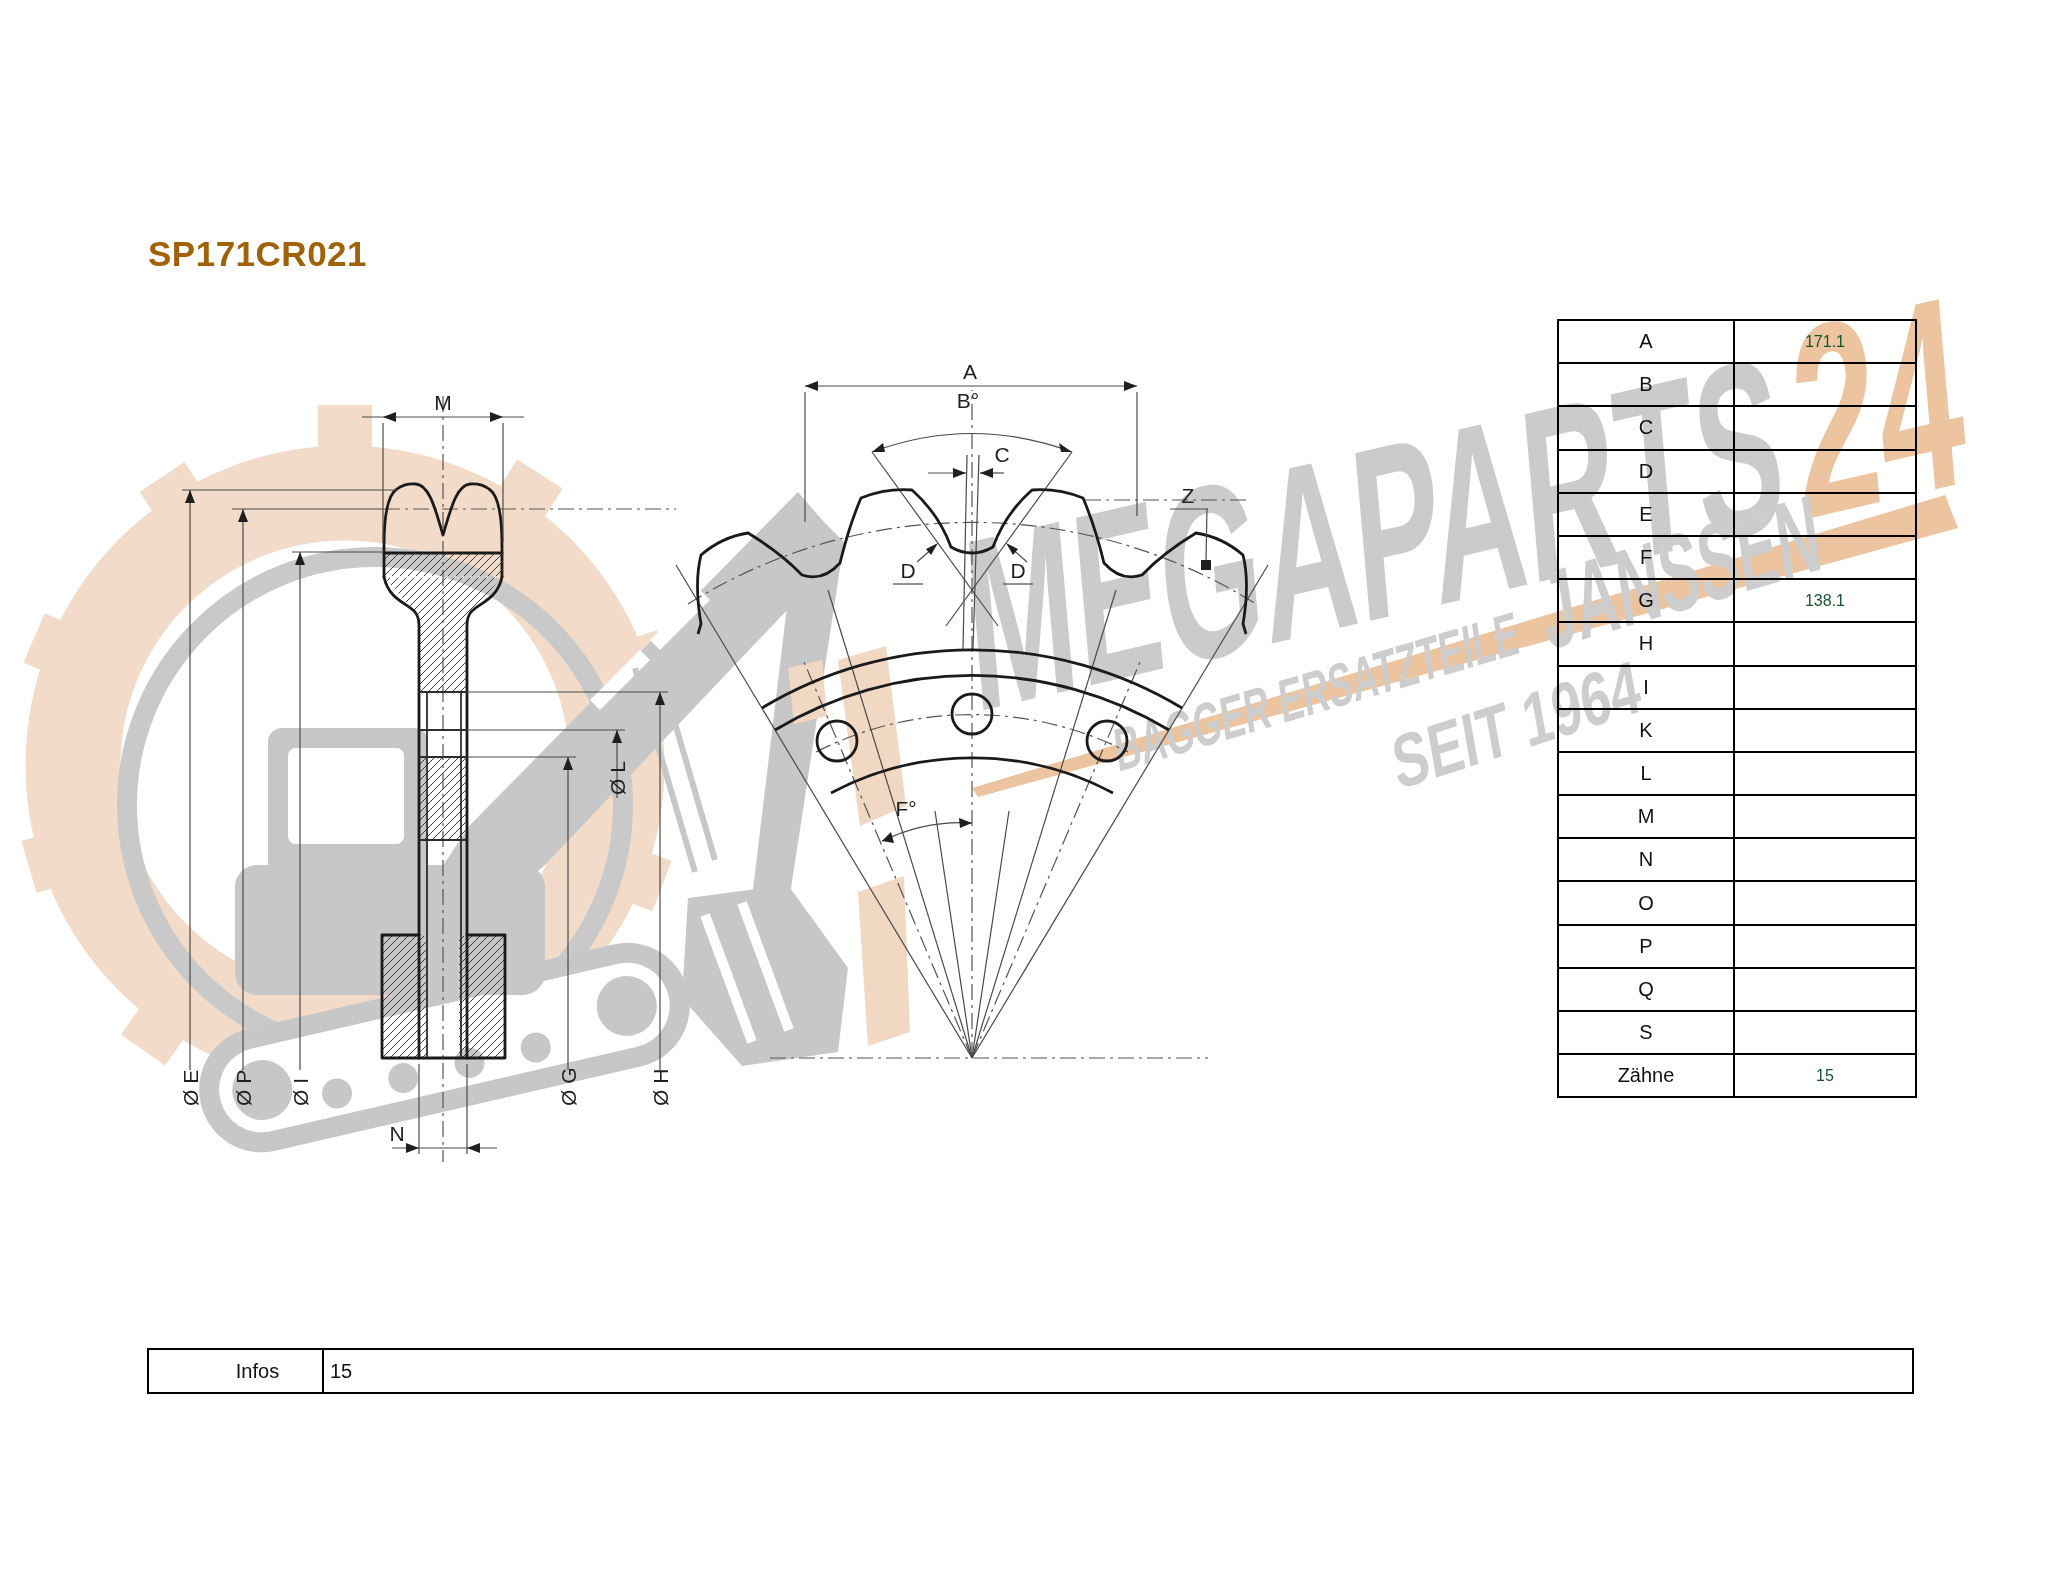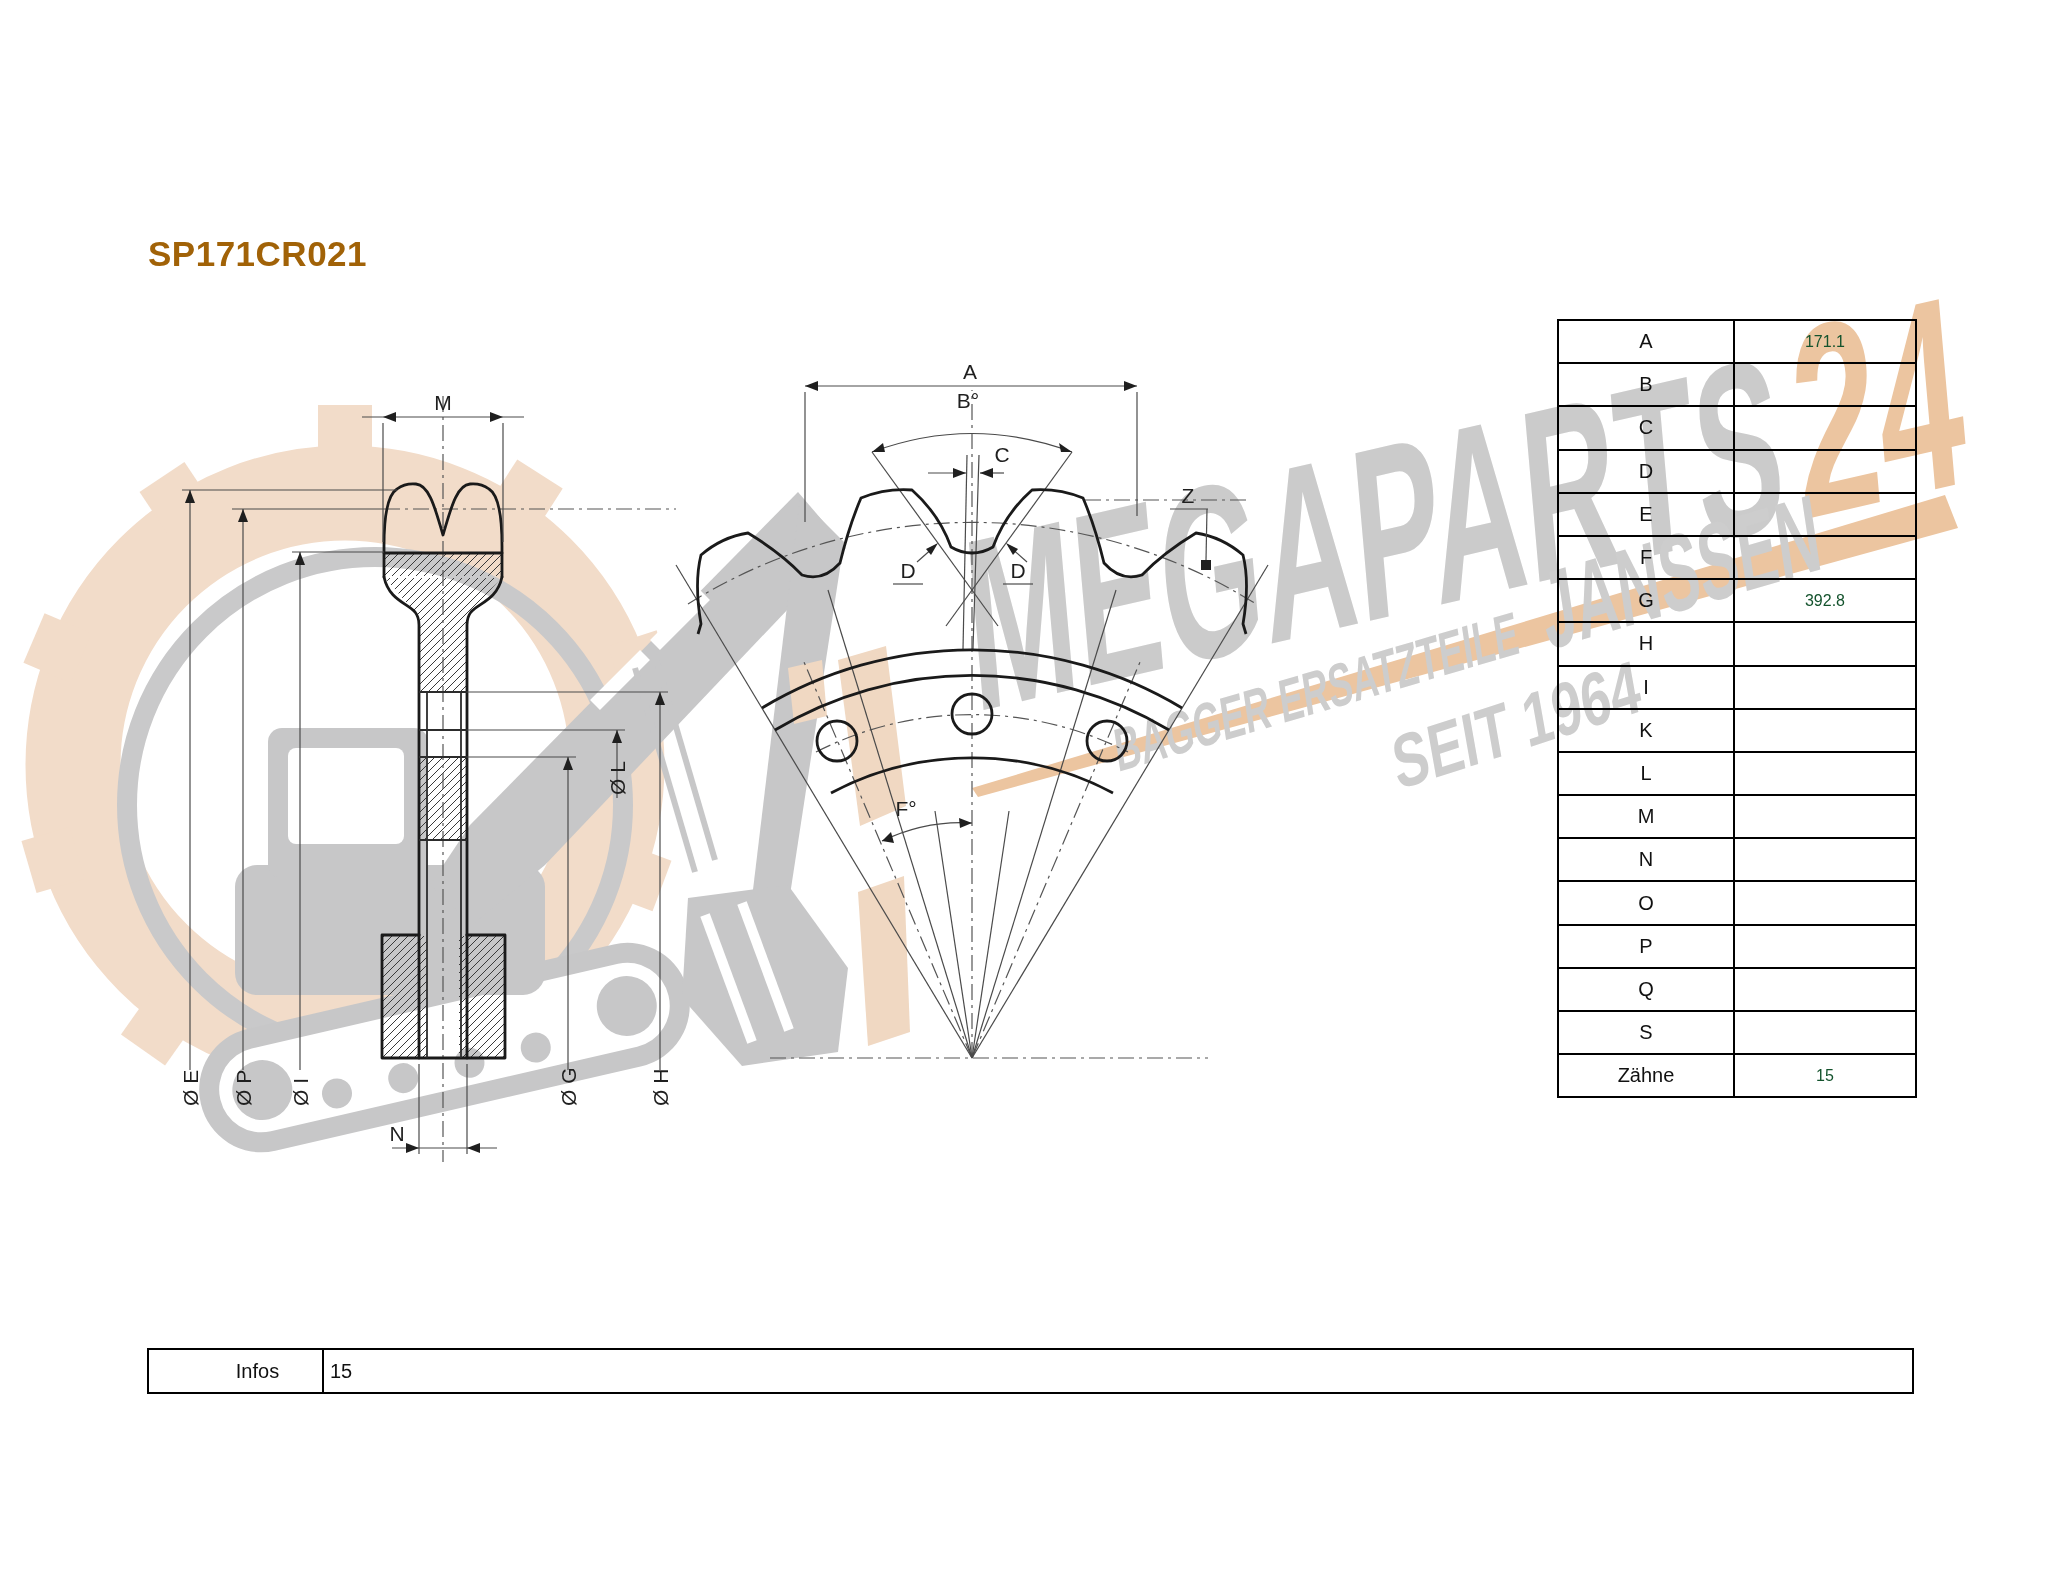--- a/index.html
+++ b/index.html
@@ -287,21 +287,21 @@
   <div class="dim-row">
       <div class="c1">E</div>
       <div class="c2"></div>
     </div>
   <div class="dim-row">
       <div class="c1">F</div>
       <div class="c2"></div>
     </div>
   <div class="dim-row">
       <div class="c1">G</div>
-      <div class="c2">392.8</div>
+      <div class="c2">138.1</div>
     </div>
   <div class="dim-row">
       <div class="c1">H</div>
       <div class="c2"></div>
     </div>
   <div class="dim-row">
       <div class="c1">I</div>
       <div class="c2"></div>
     </div>
   <div class="dim-row">

